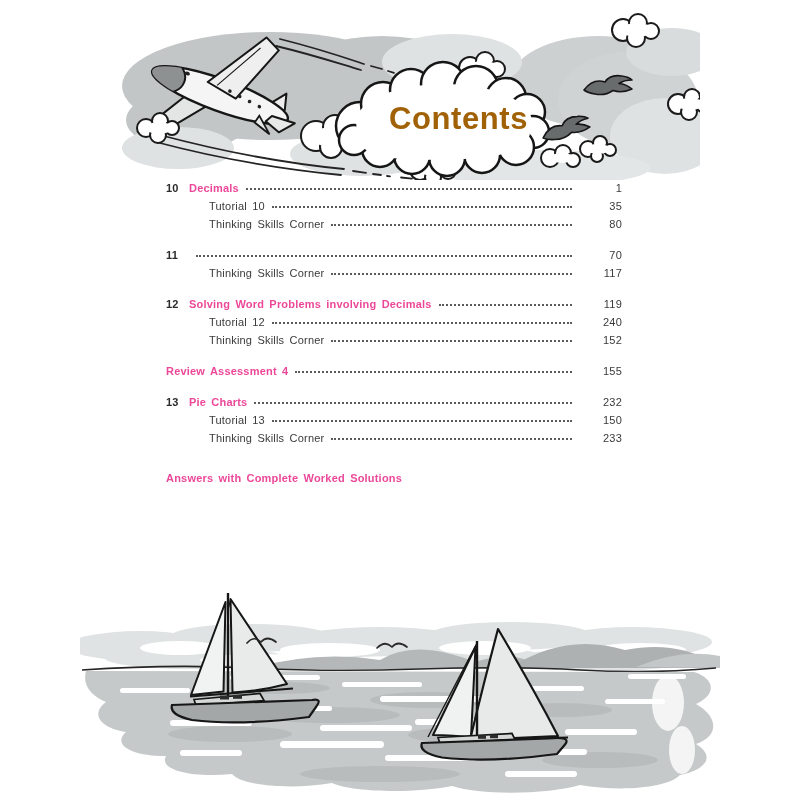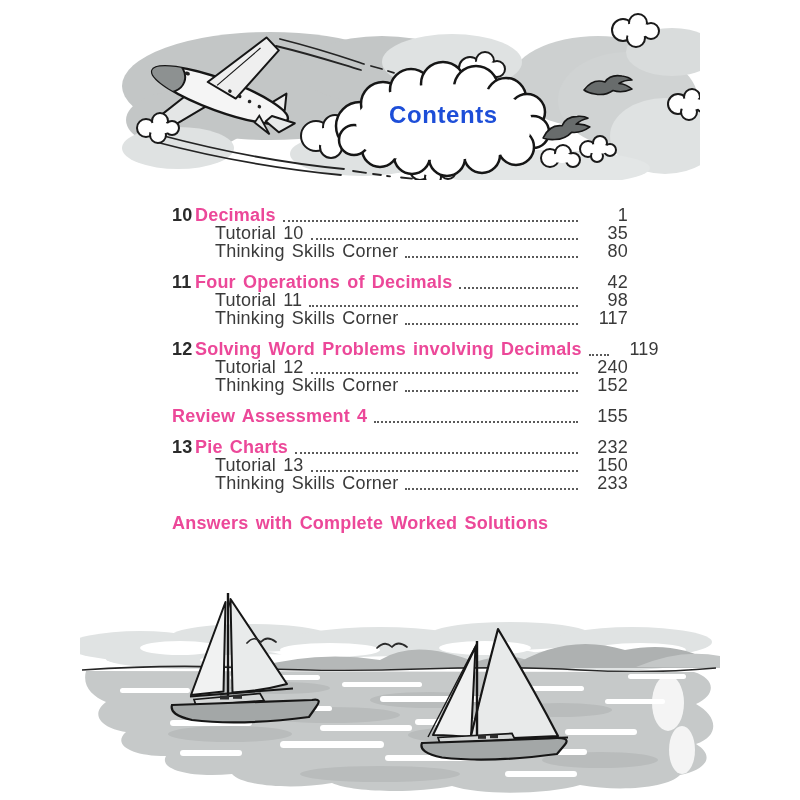--- a/index.html
+++ b/index.html
@@ -6,27 +6,27 @@
   .page {
     position:relative; width:800px; height:800px; background:#ffffff;
     overflow:hidden; font-family:"Liberation Sans", sans-serif;
   }
   .art { position:absolute; }
   .art-top    { left:120px; top:8px;   width:580px; height:172px; }
   .art-bottom { left:80px;  top:578px; width:640px; height:222px; }
 
   .contents-title {
     position:absolute; left:389px; top:101px;
-    font-size:24px; font-weight:bold; letter-spacing:0.6px; color:#1d4ed8;
+    font-size:31px; font-weight:bold; letter-spacing:0.6px; color:#a16207;
     white-space:nowrap;
   }
 
   .toc {
-    position:absolute; left:172px; top:176px; width:456px;
-    font-size:18px; color:#3a3a3a; letter-spacing:0.2px; word-spacing:2px;margin-top:32px;
+    position:absolute; left:166px; top:176px; width:456px;
+    font-size:11px; color:#3a3a3a; letter-spacing:0.2px; word-spacing:2px;
   }
   .row { display:flex; align-items:flex-end; height:18px; }
   .row .num   { flex:none; width:23px; font-weight:bold; color:#2b2b2b; }
   .row .title { flex:none; white-space:nowrap; }
   .bold .title { font-weight:bold; color:#ec4899; }
   .sub { padding-left:43px; }
   .leader { flex:1 1 auto; min-width:20px; border-bottom:2px dotted #5a5a5a; margin:0 14px 4px 7px; }
   .pnum { flex:none; width:36px; text-align:right; color:#3a3a3a; }
   .gap    { margin-top:13px; }
   .gap-lg { margin-top:22px;align-items:flex-end; }
@@ -172,28 +172,22 @@
       <span class="pnum">35</span>
     </div>
     <div class="row sub">
       <span class="title">Thinking Skills Corner</span>
       <span class="leader"></span>
       <span class="pnum">80</span>
     </div>
 
     <div class="row bold gap">
       <span class="num">11</span>
-      <span class="title">Four Operations of Decimals</span>
-      <span class="leader"></span>
-      <span class="pnum">42</span>
-    </div>
-    <div class="row sub">
-      <span class="title">Tutorial 11</span>
-      <span class="leader"></span>
-      <span class="pnum">98</span>
+      <span class="leader"></span>
+      <span class="pnum">70</span>
     </div>
     <div class="row sub">
       <span class="title">Thinking Skills Corner</span>
       <span class="leader"></span>
       <span class="pnum">117</span>
     </div>
 
     <div class="row bold gap">
       <span class="num">12</span>
       <span class="title">Solving Word Problems involving Decimals</span>

